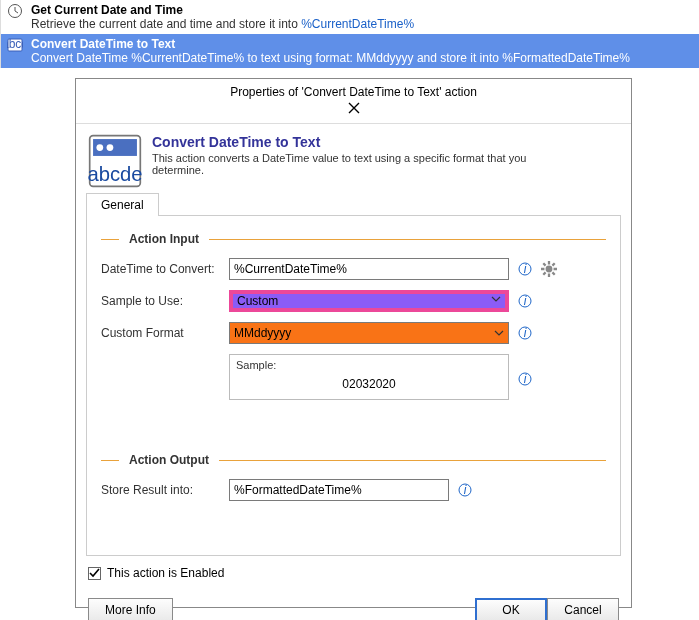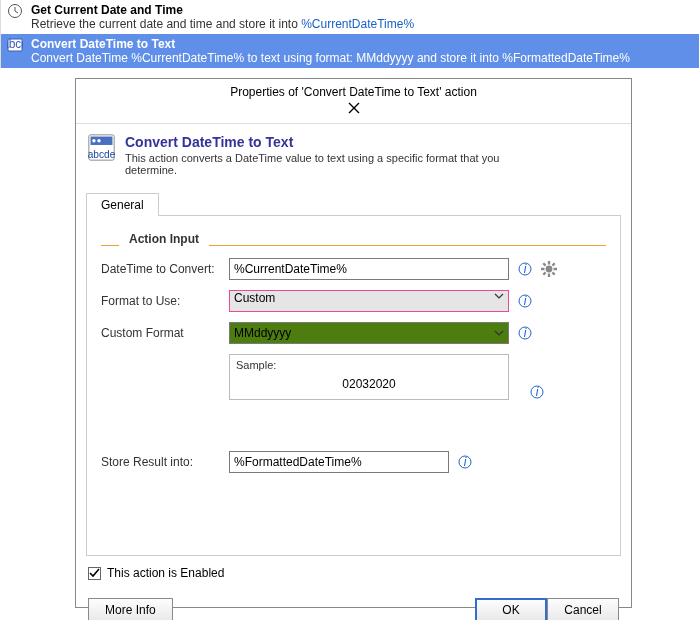--- a/index.html
+++ b/index.html
@@ -18,40 +18,40 @@
   .step2 .var { color: #fff; }
   .dialog {
     position: absolute; left: 75px; top: 78px; width: 557px; height: 530px;
     background: #fff; border: 1px solid #888;
   }
   .dlg-titlebar { display:flex; align-items:center; padding: 6px 8px; border-bottom: 1px solid #ddd; flex-direction: column; }
   .dlg-title { flex:1; font-size: 12px; }
   .dlg-close { width:18px; height:18px; display:flex; align-items:center; justify-content:center; cursor:pointer; }
   .dlg-close svg { width:12px; height:12px; }
   .dlg-header { display:flex; gap:10px; padding: 10px 12px; }
-  .dlg-header-icon { width:27px; height:32px; flex-shrink:0;text-align:right; }
+  .dlg-header-icon { width:54px; height:32px; flex-shrink:0;text-align:right; }
   .dlg-header-title { color:#333399; font-weight:bold; font-size:14px; }
   .dlg-header-desc { color:#333; font-size:11px; margin-top:2px; max-width:420px; }
   .tabbar { margin: 6px 10px 0 10px; display:flex; border-bottom:1px solid #ccc; }
   .tab { padding: 4px 14px; border:1px solid #ccc; border-bottom:none; background:#fff; position:relative; top:1px; }
   .tab.active { background:#fff; }
   .tabpanel { margin: 0 10px; border:1px solid #ccc; border-top:none; padding: 14px 14px 6px 14px; height: 340px; position:relative; }
-  .section-head { display:flex; align-items:flex-end; gap:10px; margin: 2px 0 12px 0; }
+  .section-head { display:flex; align-items:center; gap:10px; margin: 2px 0 12px 0; }
   .section-head .line { flex:1; height:1px; background:#e9a23b; }
   .section-head .line.short { flex:0 0 18px; }
   .section-head .lbl { font-weight:bold; color:#333; }
   .formrow { display:flex; align-items:center; gap:8px; margin-bottom:10px; }
   .formrow .flabel { width:120px; text-align:left; color:#333; }
   .inp { flex:0 0 280px; height:22px; border:1px solid #7a7a7a; padding:2px 4px; background:#fff; }
   .sel {
-    flex:0 0 280px; height:22px; border:1px solid #ec4899; background:#e5e5e5;
+    flex:0 0 280px; height:22px; border:4px solid #ec4899; background:#8b5cf6;
     display:flex; align-items:flex-start; padding:0 4px; justify-content:space-between;
   }
   .cbx {
-    flex:0 0 280px; height:22px; border:1px solid #7a7a7a; background:#4d7c0f;
+    flex:0 0 280px; height:22px; border:1px solid #7a7a7a; background:#f97316;
     display:flex; align-items:center; padding:0 4px; justify-content:space-between;
   }
   .chev { width:10px;height:10px; }
   .info-icon { width:16px;height:16px; display:flex;align-items:center;justify-content:center; }
   .info-icon svg { width:14px;height:14px; }
   .gear-icon { width:16px;height:16px; display:flex;align-items:center;justify-content:center; }
   .samplebox { margin-left:128px; width:280px; border:1px solid #bbb; padding:4px 6px 8px 6px; }
   .sample-lbl { font-size:11px; color:#333; }
   .sample-val { text-align:center; padding:6px 0 0 0; }
   .outsec { position:absolute; left:14px; right:14px; top: 235px; }
@@ -148,21 +148,21 @@
         <svg viewBox="0 0 14 14">
             <circle cx="7" cy="7" r="3" fill="#888"></circle>
             <g stroke="#888" stroke-width="2">
               <path d="M7 0v3M7 11v3M0 7h3M11 7h3M2 2l2 2M10 10l2 2M12 2l-2 2M4 10l-2 2"></path>
             </g>
           </svg>
       </div>
     </div>
 
     <div class="formrow">
-      <div class="flabel">Format to Use:</div>
+      <div class="flabel">Sample to Use:</div>
       <div class="sel">
         <span>Custom</span>
         <svg class="chev" viewBox="0 0 10 10">
             <path d="M1 3 L5 7 L9 3" stroke="#333" fill="none" stroke-width="1.2"></path>
           </svg>
       </div>
       <div class="info-icon">
         <svg viewBox="0 0 14 14">
             <circle cx="7" cy="7" r="6" fill="#fff" stroke="#1f66c8"></circle>
             <text x="7" y="10.5" text-anchor="middle" font-size="9" font-style="italic" font-family="serif" fill="#1f66c8">i</text>
@@ -179,34 +179,39 @@
           </svg>
       </div>
       <div class="info-icon">
         <svg viewBox="0 0 14 14">
             <circle cx="7" cy="7" r="6" fill="#fff" stroke="#1f66c8"></circle>
             <text x="7" y="10.5" text-anchor="middle" font-size="9" font-style="italic" font-family="serif" fill="#1f66c8">i</text>
           </svg>
       </div>
     </div>
 
-    <div style="display:flex;align-items:flex-end;gap:20px;">
+    <div style="display:flex;align-items:center;gap:8px;">
       <div class="samplebox">
         <div class="sample-lbl">Sample:</div>
         <div class="sample-val">02032020</div>
       </div>
       <div class="info-icon" style="margin-top:4px">
         <svg viewBox="0 0 14 14">
             <circle cx="7" cy="7" r="6" fill="#fff" stroke="#1f66c8"></circle>
             <text x="7" y="10.5" text-anchor="middle" font-size="9" font-style="italic" font-family="serif" fill="#1f66c8">i</text>
           </svg>
       </div>
     </div>
 
     <div class="outsec">
+      <div class="section-head">
+        <div class="line short"></div>
+        <div class="lbl">Action Output</div>
+        <div class="line"></div>
+      </div>
       <div class="formrow">
         <div class="flabel">Store Result into:</div>
         <input class="inp" style="flex: 0 0 220px;" value="%FormattedDateTime%">
         <div class="info-icon">
           <svg viewBox="0 0 14 14">
               <circle cx="7" cy="7" r="6" fill="#fff" stroke="#1f66c8"></circle>
               <text x="7" y="10.5" text-anchor="middle" font-size="9" font-style="italic" font-family="serif" fill="#1f66c8">i</text>
             </svg>
         </div>
       </div>

